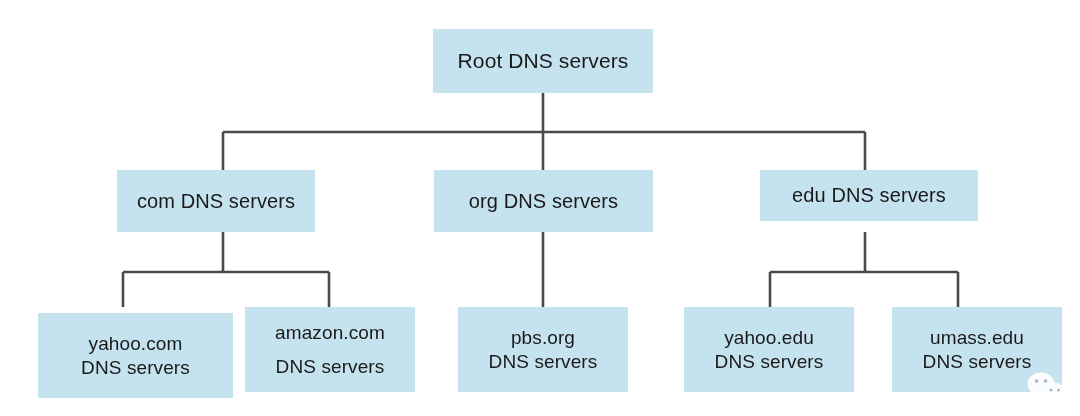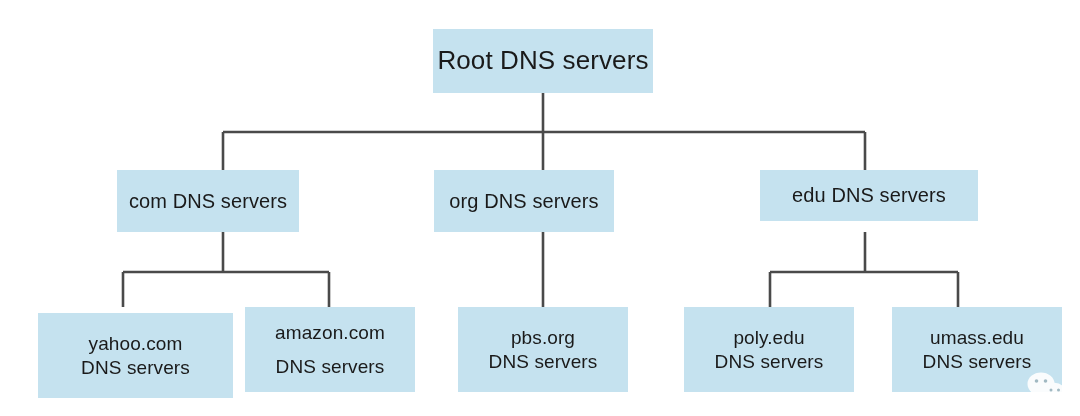--- a/index.html
+++ b/index.html
@@ -27,32 +27,32 @@
     align-items:center;
     justify-content:center;
     color:#1a1a1a;
     line-height:1.22;
     text-align:center;
     letter-spacing:0.1px;
   }
   .node .line1, .node .line2 { display:block; white-space:nowrap; }
 
   
-  .tier-root { font-size:26px;justify-content:center; }
+  .tier-root { font-size:21px;justify-content:center; }
   
   .tier-tld  { font-size:20px; }
   
   .tier-auth { font-size:19px; }
 
   
   #node-root { left:433px; top:29px; width:220px; height:64px; }
 
   
-  #node-com { left:117px; top:170px; width:182px; height:62px; }
-  #node-org { left:434px; top:170px; width:180px; height:62px; }
+  #node-com { left:117px; top:170px; width:198px; height:62px; }
+  #node-org { left:434px; top:170px; width:219px; height:62px; }
   #node-edu { left:752px; top:170px; width:218px; height:51px;margin-left:8px; }
 
   
   #node-yahoo  { left:38px;  top:313px; width:195px; height:85px; }
   #node-amazon { left:245px; top:307px; width:170px; height:85px;gap:10px; }
   #node-pbs    { left:458px; top:307px; width:170px; height:85px; }
   #node-poly   { left:684px; top:307px; width:170px; height:85px; }
   #node-umass  { left:873px; top:307px; width:170px; height:85px;margin-left:19px; }
 
   
@@ -121,21 +121,21 @@
   </div>
   <div class="node tier-auth" id="node-amazon">
     <span class="line1">amazon.com</span>
     <span class="line2">DNS servers</span>
   </div>
   <div class="node tier-auth" id="node-pbs">
     <span class="line1">pbs.org</span>
     <span class="line2">DNS servers</span>
   </div>
   <div class="node tier-auth" id="node-poly">
-    <span class="line1">poly.edu</span>
+    <span class="line1">yahoo.edu</span>
     <span class="line2">DNS servers</span>
   </div>
   <div class="node tier-auth" id="node-umass">
     <span class="line1">umass.edu</span>
     <span class="line2">DNS servers</span>
   </div>
 
   <div id="watermark">
     <span>
       <svg class="wechat-glyph" width="42" height="36" viewBox="0 0 42 36" xmlns="http://www.w3.org/2000/svg">

